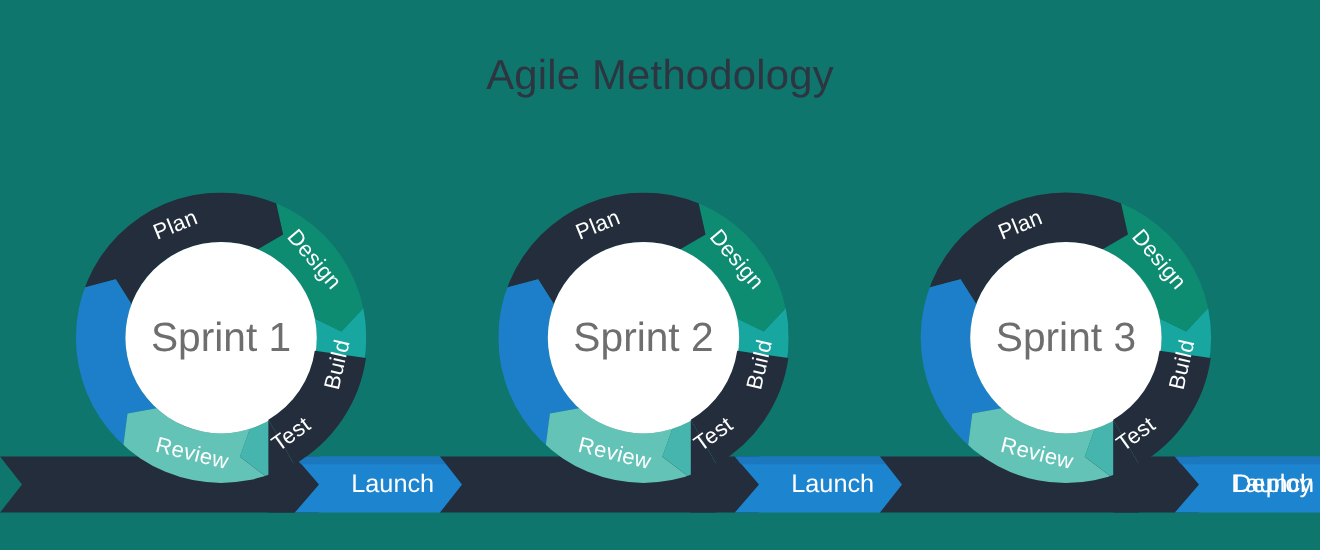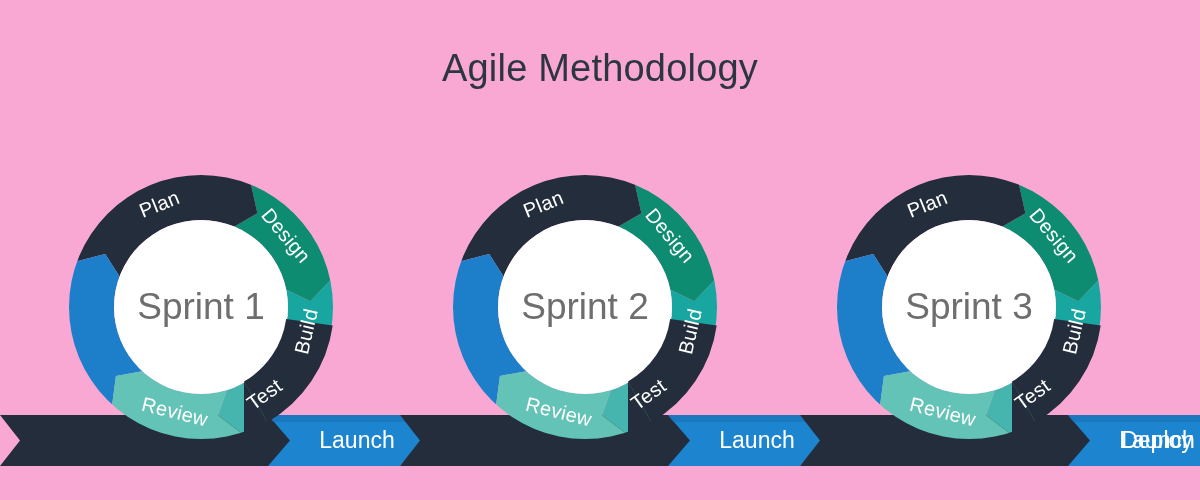--- a/index.html
+++ b/index.html
@@ -11,21 +11,21 @@
     width: 1200px;
     height: 500px;
     font-family: "Liberation Sans", sans-serif;
     overflow: hidden;
     position: relative;
   }
   #stage {
     position: relative;
     width: 1200px;
     height: 500px;
-    background: #f9a8d4;
+    background: #0f766e;
   }
   #diagram {
     position: absolute;
     inset: 0;
     display: block;
   }
   .title-text {
     font-family: "Liberation Sans", sans-serif;
     font-size: 38px;
     fill: #2d3640;

